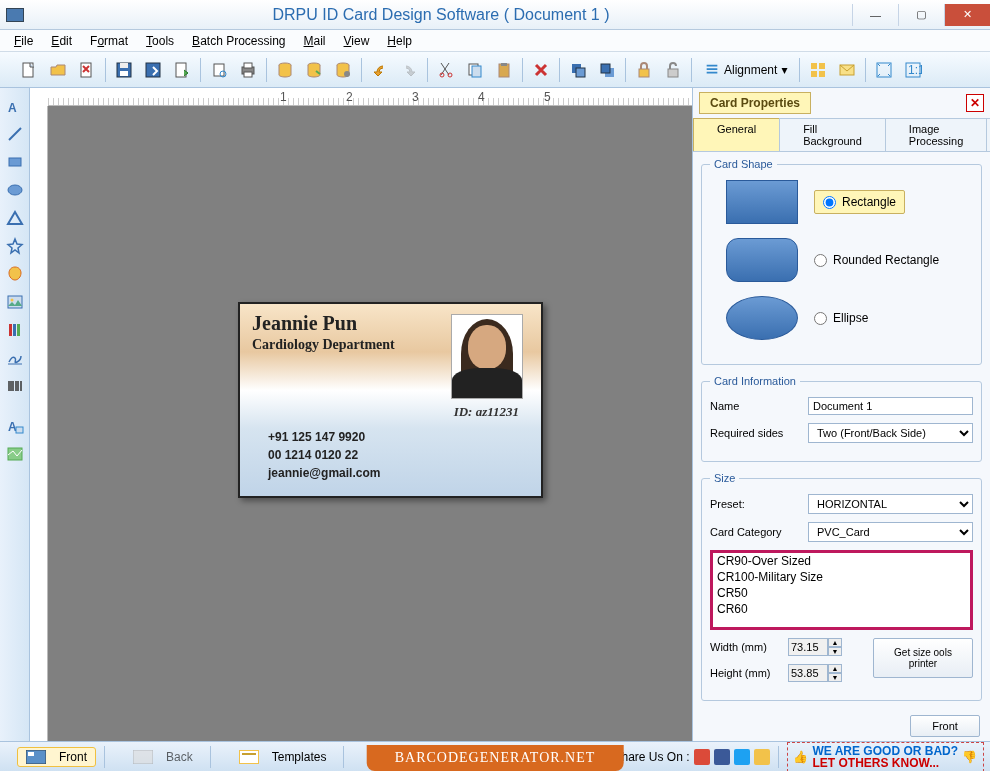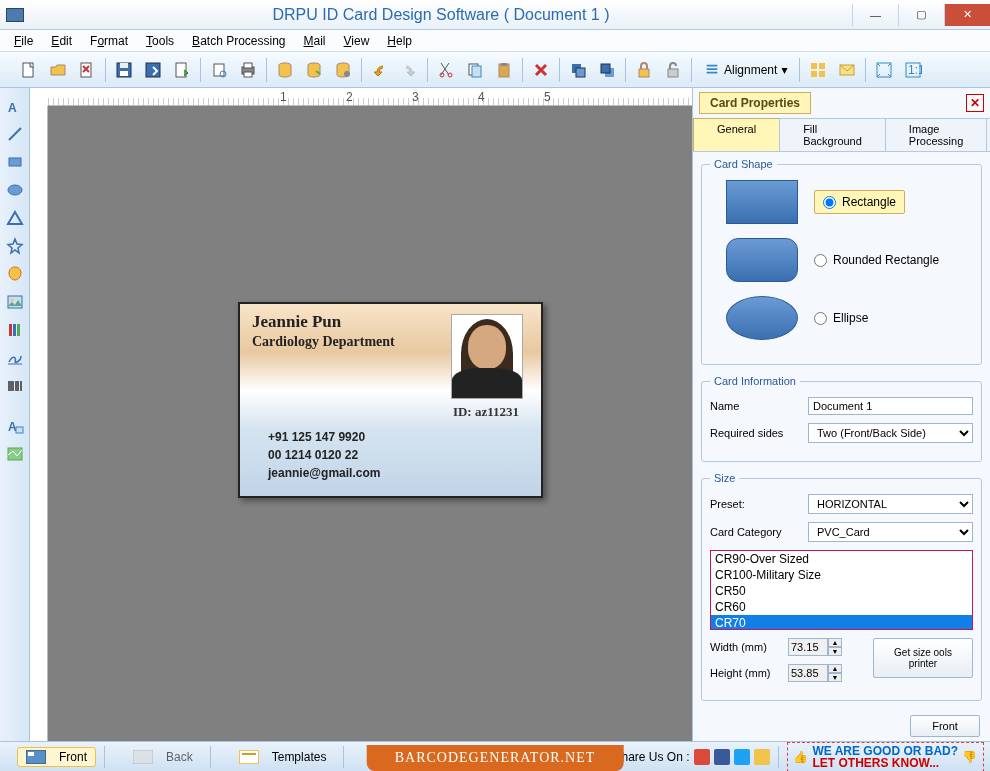--- a/index.html
+++ b/index.html
@@ -36,27 +36,27 @@
 
 .canvasarea { flex: 1; display: flex; flex-direction: column; position: relative; }
 .ruler-h { height: 18px; background: #fff; border-bottom: 1px solid #bbb; margin-left: 18px; position: relative; font-size: 9px; color: #555; }
 .ruler-h::before { content: ""; position: absolute; inset: 0; background: repeating-linear-gradient(90deg, #999 0 1px, transparent 1px 5px); opacity: .5; top: 10px; }
 .canvasbody { flex: 1; display: flex; }
 .ruler-v { width: 18px; background: #fff; border-right: 1px solid #bbb; }
 .canvas { flex: 1; background: #808080; position: relative; overflow: hidden; }
 
 
 .card { position: absolute; left: 190px; top: 196px; width: 305px; height: 196px; border: 2px solid #222; background: linear-gradient(180deg, #f8e5c8 0%, #e8c8a0 25%, #fff 45%, #d6e4f0 65%, #c0d4e8 100%); box-shadow: 3px 3px 6px rgba(0,0,0,.4); padding: 8px 12px; }
-.card .name { font-family: "Times New Roman", serif; font-weight: bold; font-size: 17px; color: #222; }
+.card .name { font-family: "Times New Roman", serif; font-weight: bold; font-size: 20px; color: #222; }
 .card .dept { font-family: "Times New Roman", serif; font-weight: bold; font-size: 14px; color: #222; margin-top: 2px; }
 .card .photo { position: absolute; right: 18px; top: 10px; width: 72px; height: 85px; background: #fff; border: 1px solid #aaa; overflow: hidden; }
 .card .photo .head { position: absolute; top: 10px; left: 50%; transform: translateX(-50%); width: 38px; height: 44px; background: #d6a880; border-radius: 48% 48% 45% 45%; }
 .card .photo .hair { position: absolute; top: 4px; left: 50%; transform: translateX(-50%); width: 52px; height: 70px; background: #3b2a1e; border-radius: 50% 50% 20% 20%; z-index: 0; }
 .card .photo .body { position: absolute; bottom: 0; left: 50%; transform: translateX(-50%); width: 70px; height: 30px; background: #222; border-radius: 40% 40% 0 0; }
-.card .idline { position: absolute; right: 22px; top: 100px; font-family: "Times New Roman", serif; font-weight: bold; font-size: 13px; color: #333; }
+.card .idline { position: absolute; right: 22px; top: 100px; font-family: "Times New Roman", serif; font-weight: bold; font-size: 13px; color: #333; font-style: italic; }
 .card .contact { position: absolute; left: 28px; bottom: 14px; font-family: "Times New Roman", serif; font-weight: bold; font-size: 13px; color: #222; line-height: 1.5; }
 
 
 .props { width: 298px; background: #f5f8fc; border-left: 1px solid #a9c3de; display: flex; flex-direction: column; }
 .props-hdr { display: flex; align-items: center; padding: 4px 6px; }
 .props-title { background: #fff6b8; border: 1px solid #c8b060; padding: 3px 10px; font-weight: bold; color: #5a4a10; }
 .props-close { margin-left: auto; width: 18px; height: 18px; background: #fff; border: 1px solid #c00; color: #c00; font-weight: bold; display: flex; align-items: center; justify-content: center; cursor: pointer; font-size: 12px; }
 .props-tabs { display: flex; border-bottom: 1px solid #b5c9de; }
 .props-tab { padding: 4px 23px; border: 1px solid #b5c9de; border-bottom: none; background: #eef4fa; margin-right: -1px; font-size: 11px; cursor: pointer; }
 .props-tab.active { background: #fff6b8; border-color: #c8b060; }
@@ -68,21 +68,21 @@
 .shaperow { display: flex; align-items: center; gap: 16px; margin-bottom: 14px; padding-left: 16px; }
 .shape-prev { width: 72px; height: 44px; background: linear-gradient(#6b9bd4, #3a6fb0); border: 1px solid #2a5a9a; }
 .shape-prev.rounded { border-radius: 12px; }
 .shape-prev.ellipse { border-radius: 50%; }
 .radio-wrap { display: flex; align-items: center; gap: 6px; cursor: pointer; }
 .radio-wrap.sel { background: #fff6b8; border: 1px solid #c8b060; padding: 4px 8px; border-radius: 2px; }
 
 .formrow { display: flex; align-items: center; margin-bottom: 8px; gap: 8px; }
 .formrow label { width: 90px; font-size: 11px; }
 .formrow input[type=text], .formrow select { flex: 1; border: 1px solid #9fb6d0; padding: 2px 4px; font-size: 11px; background: #fff; }
-.listbox { width: 100%; height: 80px; border: 1px solid #be185d; background: #fff; overflow-y: scroll; font-size: 11px; }
+.listbox { width: 100%; height: 80px; border: 3px solid #be185d; background: #fff; overflow-y: scroll; font-size: 11px; }
 .listbox .li { padding: 1px 4px; cursor: pointer; }
 .listbox .li.sel { background: #1080e8; color: #fff; }
 .spinner { width: 56px; display: flex; }
 .spinner input { width: 40px; border: 1px solid #9fb6d0; padding: 2px; font-size: 11px; background: #f0f0f0; }
 .spinbtns { width: 14px; display: flex; flex-direction: column; }
 .spinbtns div { flex: 1; border: 1px solid #9fb6d0; background: #eee; font-size: 7px; display: flex; align-items: center; justify-content: center; cursor: pointer; }
 .btn { border: 1px solid #9fb6d0; background: linear-gradient(#fff, #e8eef5); padding: 4px 12px; cursor: pointer; font-size: 11px; border-radius: 2px; }
 
 
 .bottombar { height: 30px; background: linear-gradient(#eaf2fb, #cfe1f2); border-top: 1px solid #a9c3de; display: flex; align-items: center; padding: 0 6px; gap: 8px; }
@@ -465,21 +465,20 @@
         </div>
         <div class="formrow">
           <label>Card Category</label>
           <select><option>PVC_Card</option></select>
         </div>
         <div class="listbox">
           <div class="li">CR90-Over Sized</div>
           <div class="li">CR100-Military Size</div>
           <div class="li">CR50</div>
           <div class="li">CR60</div>
-          <div class="li sel">CR70</div>
         </div>
         <div style="display:flex;gap:10px;margin-top:8px;align-items:flex-start">
           <div style="flex:1">
             <div class="formrow">
               <label style="width:70px">Width  (mm)</label>
               <div class="spinner">
                     <input value="73.15" style="">
                     <div class="spinbtns">
                       <div>▲</div>
                       <div>▼</div>

